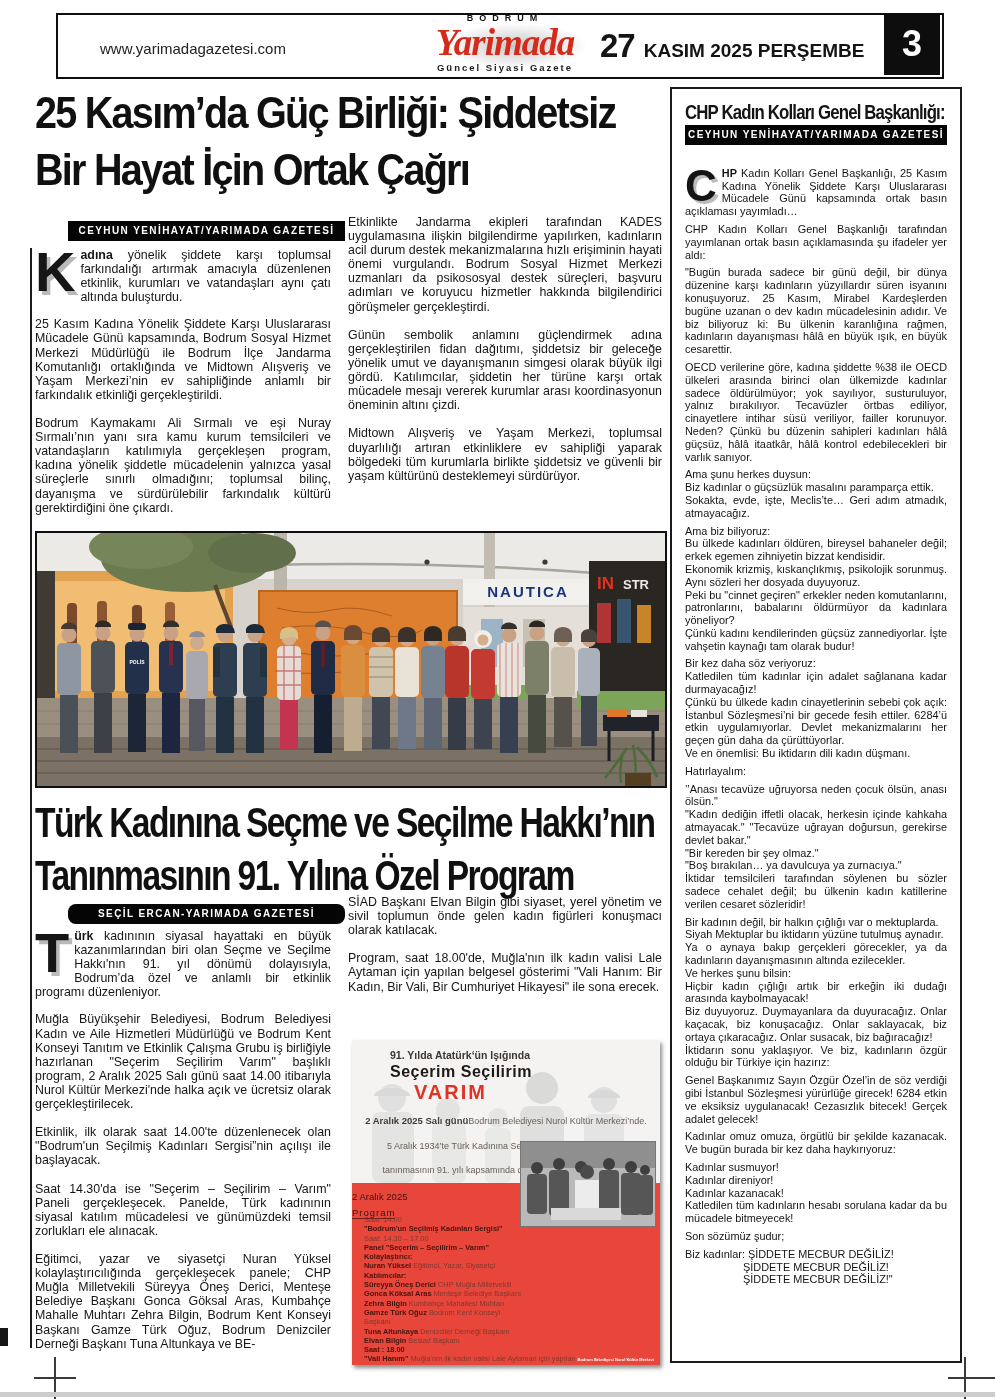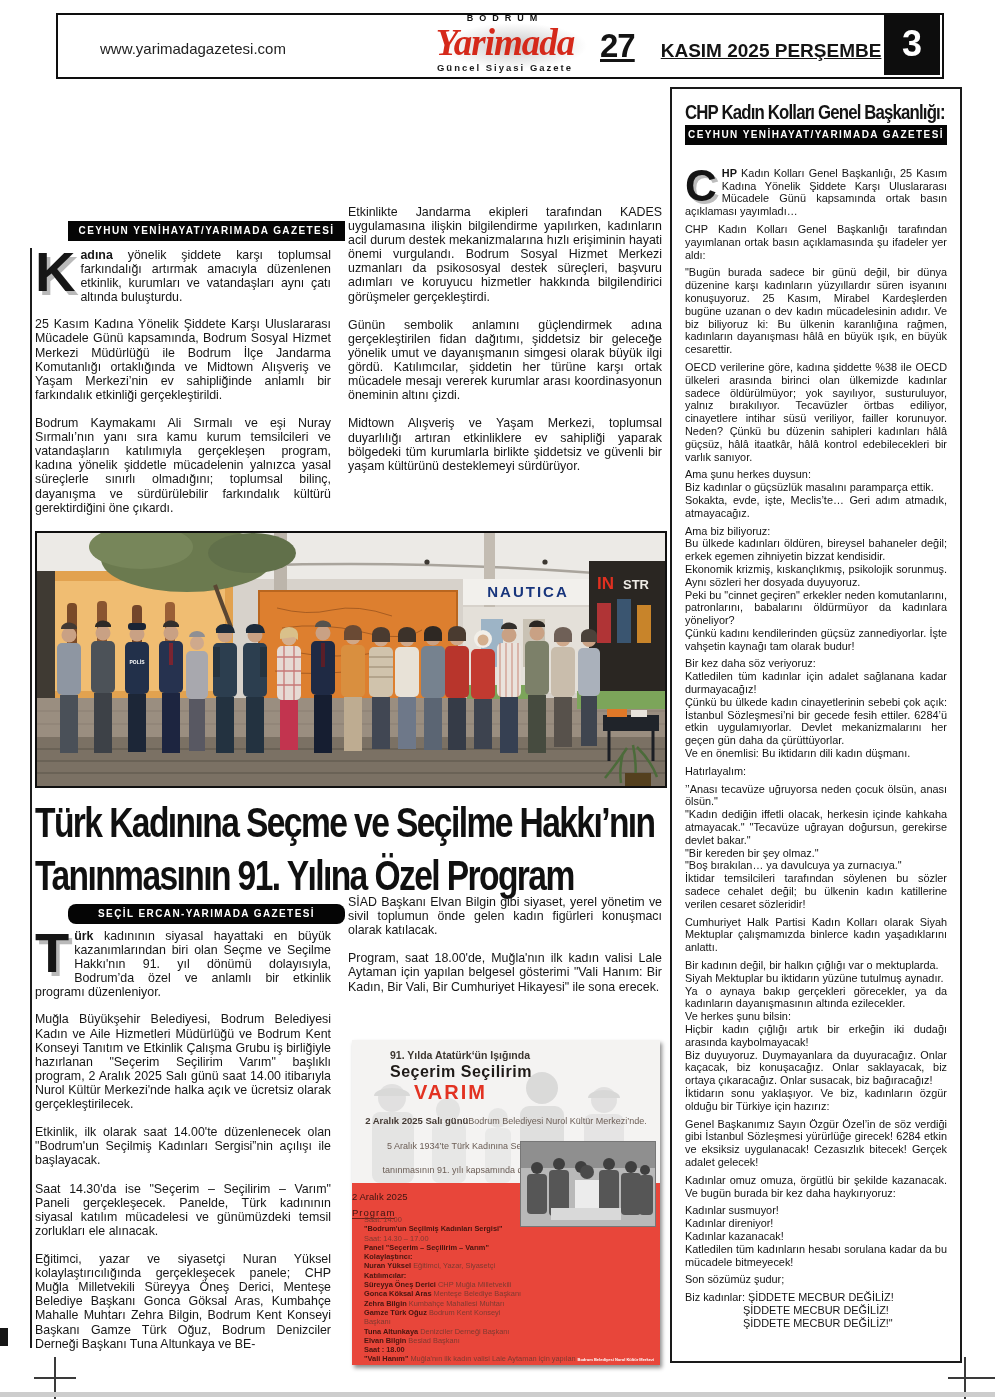--- a/index.html
+++ b/index.html
@@ -10,21 +10,21 @@
   
   .hdr-box{left:56px;top:13px;width:884px;height:62px;border:2px solid #0e0e0e;background:#fff;}
   .hdr-url{left:100px;top:40px;font-size:15px;color:#222;}
   .mast{left:420px;top:14px;width:170px;text-align:center;line-height:1;}
   .mast-shadow{left:440px;top:22px;width:150px;height:48px;
     background:radial-gradient(ellipse at 50% 50%, #c7c7c7 0%, rgba(200,200,200,0) 68%);}
   .mast-region{position:relative;font-size:9px;font-weight:bold;letter-spacing:6px;color:#111;}
   .mast-title{position:relative;font-family:"Liberation Serif",serif;font-style:italic;font-weight:bold;
     font-size:37px;color:#d5291a;letter-spacing:-1px;margin-top:1px;}
   .mast-sub{position:relative;font-size:9.5px;font-weight:bold;letter-spacing:2px;color:#1c1c1c;margin-top:2px;}
-  .hdr-date{left:600px;top:27px;display:flex;align-items:baseline;gap:26px;text-decoration:underline;}
+  .hdr-date{left:600px;top:27px;display:flex;align-items:baseline;gap:9px;}
   .hdr-date .d1{font-size:33px;font-weight:bold;letter-spacing:-1px;}
   .hdr-date .d2{font-size:19px;font-weight:bold;letter-spacing:0;}
   .pageno{left:884px;top:13px;width:56px;height:62px;background:#0d0d0d;color:#fff;
     display:flex;align-items:center;justify-content:center;font-size:36px;font-weight:bold;}
 
   
   .hl{font-weight:bold;color:#101010;white-space:nowrap;}
   .hl .sc{display:inline-block;transform-origin:left top;}
   .hl1{left:35px;top:84px;font-size:45px;line-height:57px;letter-spacing:-2px;}
   .hl1 .sc{transform:scaleX(.88);}
@@ -36,21 +36,21 @@
   .by1{left:68px;top:221px;width:277px;height:20px;}
   .by2{left:68px;top:904px;width:277px;height:20px;border-radius:8px;}
 
   
   .col{font-size:12.4px;line-height:14.1px;text-align:justify;color:#161616;}
   .prewrap{white-space:pre-line;}
   .lead{margin:0 0 13px 0;}
   .dc{float:left;font-weight:bold;font-size:56px;line-height:44px;padding:2px 5px 0 0;
       text-shadow:3.5px 3.5px 0 #b9b9b9;}
   .a1c1{left:35px;top:248px;width:296px;height:282px;overflow:hidden;}
-  .a1c2{left:348px;top:205px;width:314px;height:308px;overflow:hidden;}
+  .a1c2{left:348px;top:215px;width:314px;height:308px;overflow:hidden;}
   .a2c1{left:35px;top:929px;width:296px;height:428px;overflow:hidden;}
   .a2c2{left:348px;top:895px;width:314px;height:140px;overflow:hidden;}
 
   
   .photo{left:35px;top:531px;width:628px;height:253px;border:2px solid #101010;background:#3b82f6;}
   .photo svg{display:block;}
 
   
   .a3box{left:670px;top:87px;width:292px;height:1276px;border:2px solid #1a1a1a;background:#fff;
     box-sizing:border-box;padding:10px 13px;overflow:hidden;}
@@ -109,20 +109,24 @@
     <div class="mast-region">BODRUM</div>
     <div class="mast-title">Yarimada</div>
     <div class="mast-sub">Güncel Siyasi Gazete</div>
   </div>
   <div class="abs hdr-date">
     <span class="d1">27</span>
     <span class="d2">KASIM 2025 PERŞEMBE</span>
   </div>
   <div class="abs pageno">3</div>
 
+  <div class="abs hl hl1">
+    <span class="sc"><span>25 Kasım’da Güç Birliği: Şiddetsiz</span><br>
+    <span>Bir Hayat İçin Ortak Çağrı</span></span>
+  </div>
   <div class="abs byline by1">CEYHUN YENİHAYAT/YARIMADA GAZETESİ</div>
 
   <div class="abs col a1c1">
     <p class="lead">
       <span class="dc">K</span><b>adına</b><span> yönelik şiddete karşı toplumsal farkındalığı artırmak amacıyla düzenlenen etkinlik, kurumları ve vatandaşları aynı çatı altında buluşturdu.</span>
     </p>
     <div class="prewrap">25 Kasım Kadına Yönelik Şiddete Karşı Uluslararası Mücadele Günü kapsamında, Bodrum Sosyal Hizmet Merkezi Müdürlüğü ile Bodrum İlçe Jandarma Komutanlığı ortaklığında ve Midtown Alışveriş ve Yaşam Merkezi’nin ev sahipliğinde anlamlı bir farkındalık etkinliği gerçekleştirildi.
 
 Bodrum Kaymakamı Ali Sırmalı ve eşi Nuray Sırmalı’nın yanı sıra kamu kurum temsilcileri ve vatandaşların katılımıyla gerçekleşen program, kadına yönelik şiddetle mücadelenin yalnızca yasal süreçlerle sınırlı olmadığını; toplumsal bilinç, dayanışma ve sürdürülebilir farkındalık kültürü gerektirdiğini öne çıkardı.</div>
   </div>
@@ -437,21 +441,20 @@
       <div class="p">Bir kez daha söz veriyoruz:
 Katledilen tüm kadınlar için adalet sağlanana kadar durmayacağız!
 Çünkü bu ülkede kadın cinayetlerinin sebebi çok açık: İstanbul Sözleşmesi’ni bir gecede fesih ettiler. 6284’ü etkin uygulamıyorlar. Devlet mekanizmalarını her geçen gün daha da çürüttüyorlar.
 Ve en önemlisi: Bu iktidarın dili kadın düşmanı.</div>
       <div class="p">Hatırlayalım:</div>
       <div class="p">’’Anası tecavüze uğruyorsa neden çocuk ölsün, anası ölsün."
 "Kadın dediğin iffetli olacak, herkesin içinde kahkaha atmayacak." "Tecavüze uğrayan doğursun, gerekirse devlet bakar."
 "Bir kereden bir şey olmaz."
 "Boş bırakılan… ya davulcuya ya zurnacıya."
 İktidar temsilcileri tarafından söylenen bu sözler sadece cehalet değil; bu ülkenin kadın katillerine verilen cesaret sözleridir!</div>
-      <div class="p">Cumhuriyet Halk Partisi Kadın Kolları olarak Siyah Mektuplar çalışmamızda binlerce kadın yaşadıklarını anlattı.</div>
       <div class="p">Bir kadının değil, bir halkın çığlığı var o mektuplarda.
 Siyah Mektuplar bu iktidarın yüzüne tutulmuş aynadır.
 Ya o aynaya bakıp gerçekleri görecekler, ya da kadınların dayanışmasının altında ezilecekler.
 Ve herkes şunu bilsin:
 Hiçbir kadın çığlığı artık bir erkeğin iki dudağı arasında kaybolmayacak!
 Biz duyuyoruz. Duymayanlara da duyuracağız. Onlar kaçacak, biz konuşacağız. Onlar saklayacak, biz ortaya çıkaracağız. Onlar susacak, biz bağıracağız!
 İktidarın sonu yaklaşıyor. Ve biz, kadınların özgür olduğu bir Türkiye için hazırız:</div>
       <div class="p">Genel Başkanımız Sayın Özgür Özel’in de söz verdiği gibi İstanbul Sözleşmesi yürürlüğe girecek! 6284 etkin ve eksiksiz uygulanacak! Cezasızlık bitecek! Gerçek adalet gelecek!</div>
       <div class="p">Kadınlar omuz omuza, örgütlü bir şekilde kazanacak. Ve bugün burada bir kez daha haykırıyoruz:</div>
       <div class="p">Kadınlar susmuyor!

